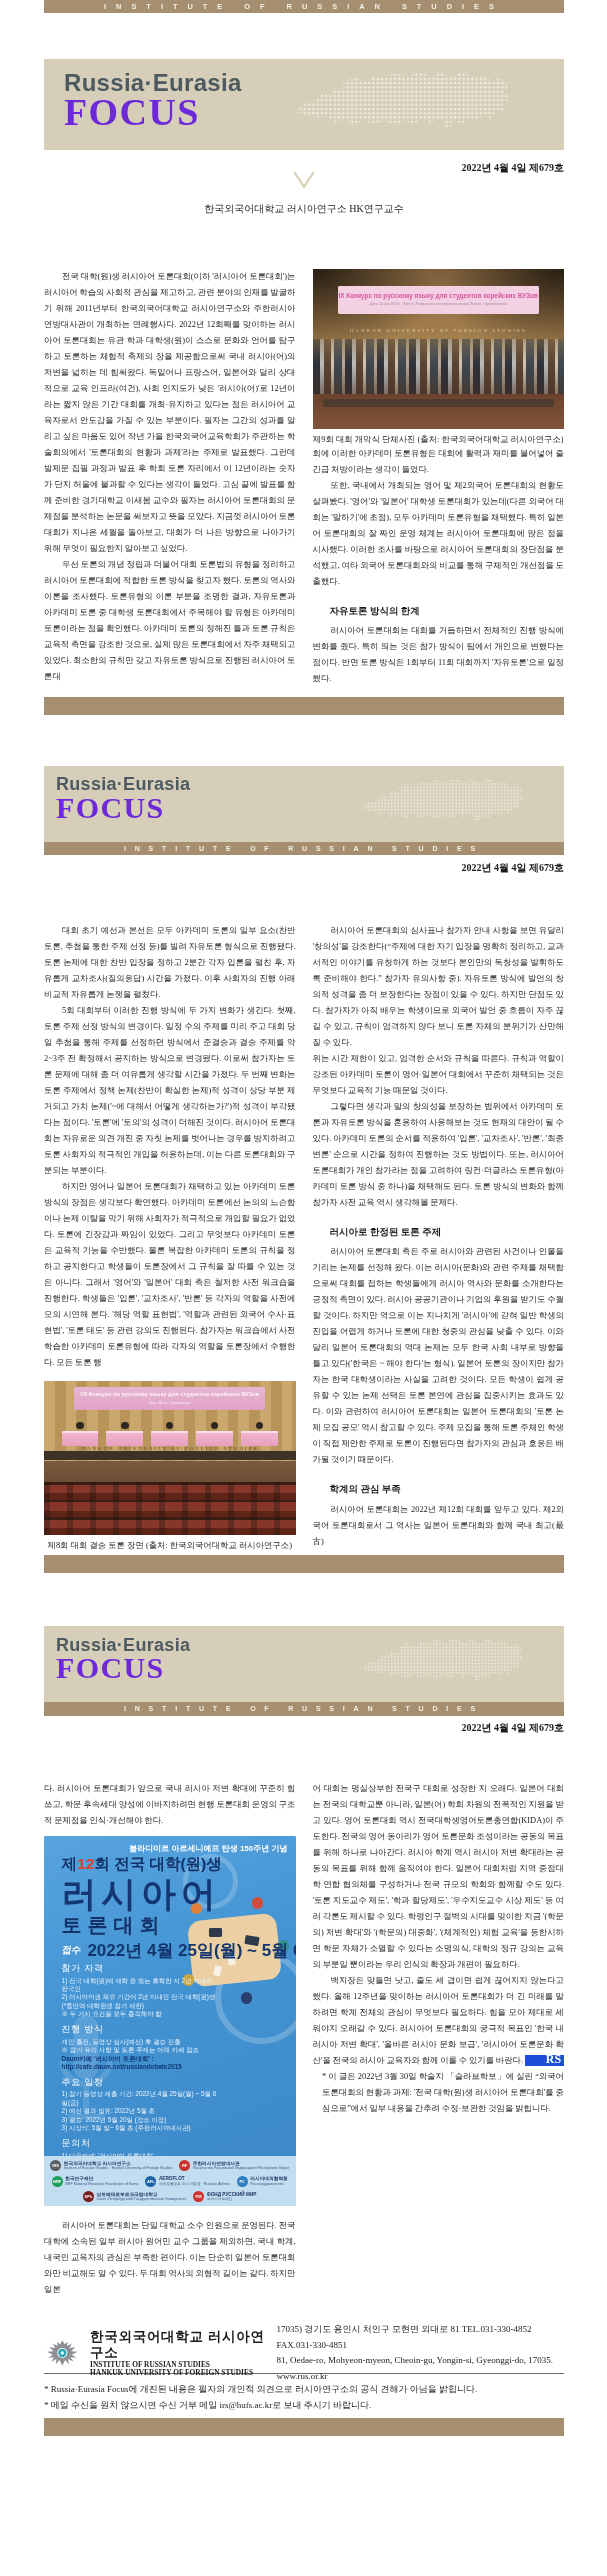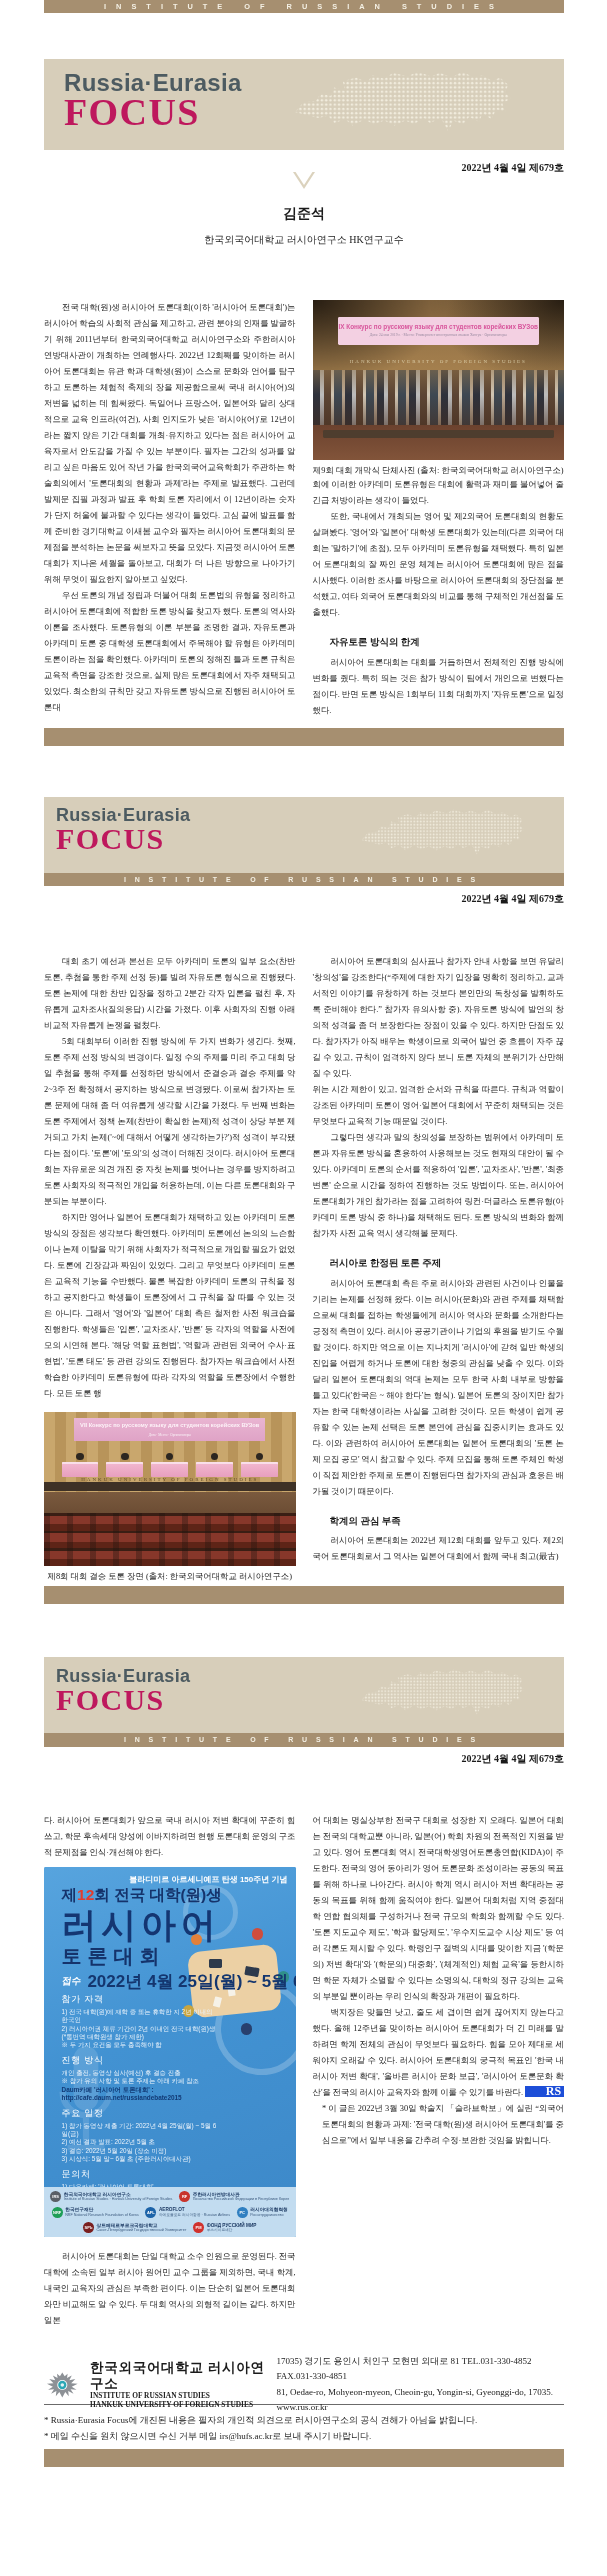--- a/index.html
+++ b/index.html
@@ -11,21 +11,21 @@
   .inst-bar{background:#a68f70;color:#f4f0e4;font-family:"Liberation Sans",sans-serif;
             font-weight:bold;text-align:center;overflow:hidden;white-space:nowrap;}
   .bar1{height:13px;line-height:13.5px;font-size:7.4px;letter-spacing:10px;}
   .bar2{height:13.5px;line-height:14px;font-size:7px;letter-spacing:8.8px;}
   .band{background:#d7ceba;position:relative;overflow:hidden;}
   .band1{height:91px;margin-top:46px;}
   .brand{position:absolute;}
   .band1 .brand{left:20px;top:10.8px;}
   .brand-top{font-family:"Liberation Sans",sans-serif;font-weight:bold;color:#4d5b61;
              font-size:24px;line-height:1.05;letter-spacing:0.3px;}
-  .brand-main{font-family:"Liberation Serif",serif;font-weight:bold;color:#be185d;
+  .brand-main{font-family:"Liberation Serif",serif;font-weight:bold;color:#6d28d9;
               font-size:38px;line-height:0.92;letter-spacing:1.4px;}
   .band .map-svg{position:absolute;}
   .band1 .map-svg{right:4px;top:4px;}
   .band2{height:76px;}
   .band2 .brand{left:12px;top:9.5px;}
   .band2 .brand-top{font-size:18px;}
   .band2 .brand-main{font-size:30px;}
   .band2 .map-svg{right:2.7px;top:4px;}
   .issue{text-align:right;font-weight:bold;font-size:10px;height:13.5px;line-height:13.5px;}
   .issue1{margin-top:10.8px;}
@@ -174,21 +174,20 @@
         <use href="#rumap" fill="url(#dotp)"></use>
       </svg>
   </div>
   <div class="issue issue1">2022년 4월 4일 제679호</div>
 
   <div class="tail">
       <i class="t1"></i>
       <i class="t2"></i>
     </div>
 
-  <div class="author-name">김준석</div>
   <div class="author-affil">한국외국어대학교 러시아연구소 HK연구교수</div>
 
   <div class="cols" id="cols1">
     <div class="col">
 
         <p class="body">전국 대학(원)생 러시아어 토론대회(이하 '러시아어 토론대회')는 러시아어 학습의 사회적 관심을 제고하고, 관련 분야의 인재를 발굴하기 위해 2011년부터 한국외국어대학교 러시아연구소와 주한러시아연방대사관이 개최하는 연례행사다. 2022년 12회째를 맞이하는 러시아어 토론대회는 유관 학과 대학생(원)이 스스로 문화와 언어를 탐구하고 토론하는 체험적 축제의 장을 제공함으로써 국내 러시아(어)의 저변을 넓히는 데 힘써왔다. 독일어나 프랑스어, 일본어와 달리 상대적으로 교육 인프라(여건), 사회 인지도가 낮은 '러시아(어)'로 12년이라는 짧지 않은 기간 대회를 개최·유지하고 있다는 점은 러시아어 교육자로서 안도감을 가질 수 있는 부분이다. 필자는 그간의 성과를 알리고 싶은 마음도 있어 작년 가을 한국외국어교육학회가 주관하는 학술회의에서 '토론대회의 현황과 과제'라는 주제로 발표했다. 그런데 발제문 집필 과정과 발표 후 학회 토론 자리에서 이 12년이라는 숫자가 단지 허울에 불과할 수 있다는 생각이 들었다. 고심 끝에 발표를 함께 준비한 경기대학교 이새봄 교수와 필자는 러시아어 토론대회의 문제점을 분석하는 논문을 써보자고 뜻을 모았다. 지금껏 러시아어 토론대회가 지나온 세월을 돌아보고, 대회가 더 나은 방향으로 나아가기 위해 무엇이 필요한지 알아보고 싶었다.</p>
 
         <p class="body">우선 토론의 개념 정립과 더불어 대회 토론법의 유형을 정리하고 러시아어 토론대회에 적합한 토론 방식을 찾고자 했다. 토론의 역사와 이론을 조사했다. 토론유형의 이론 부분을 조명한 결과, 자유토론과 아카데미 토론 중 대학생 토론대회에서 주목해야 할 유형은 아카데미 토론이라는 점을 확인했다. 아카데미 토론의 정해진 틀과 토론 규칙은 교육적 측면을 강조한 것으로, 실제 많은 토론대회에서 자주 채택되고 있었다. 최소한의 규칙만 갖고 자유토론 방식으로 진행된 러시아어 토론대</p>
 
       </div>
@@ -285,21 +284,21 @@
         <p class="body cont">위는 시간 제한이 있고, 엄격한 순서와 규칙을 따른다. 규칙과 역할이 강조된 아카데미 토론이 영어·일본어 대회에서 꾸준히 채택되는 것은 무엇보다 교육적 기능 때문일 것이다.</p>
 
         <p class="body">그렇다면 생각과 말의 창의성을 보장하는 범위에서 아카데미 토론과 자유토론 방식을 혼용하여 사용해보는 것도 현재의 대안이 될 수 있다. 아카데미 토론의 순서를 적용하여 '입론', '교차조사', '반론', '최종 변론' 순으로 시간을 정하여 진행하는 것도 방법이다. 또는, 러시아어 토론대회가 개인 참가라는 점을 고려하여 링컨·더글라스 토론유형(아카데미 토론 방식 중 하나)을 채택해도 된다. 토론 방식의 변화와 함께 참가자 사전 교육 역시 생각해볼 문제다.</p>
 
         <h4 class="sec">러시아로 한정된 토론 주제</h4>
 
         <p class="body">러시아어 토론대회 측은 주로 러시아와 관련된 사건이나 인물을 기리는 논제를 선정해 왔다. 이는 러시아(문화)와 관련 주제를 채택함으로써 대회를 접하는 학생들에게 러시아 역사와 문화를 소개한다는 긍정적 측면이 있다. 러시아 공공기관이나 기업의 후원을 받기도 수월할 것이다. 하지만 역으로 이는 지나치게 '러시아'에 갇혀 일반 학생의 진입을 어렵게 하거나 토론에 대한 청중의 관심을 낮출 수 있다. 이와 달리 일본어 토론대회의 역대 논제는 모두 한국 사회 내부로 방향을 틀고 있다('한국은 ~ 해야 한다'는 형식). 일본어 토론의 장이지만 참가자는 한국 대학생이라는 사실을 고려한 것이다. 모든 학생이 쉽게 공유할 수 있는 논제 선택은 토론 본연에 관심을 집중시키는 효과도 있다. 이와 관련하여 러시아어 토론대회는 일본어 토론대회의 '토론 논제 모집 공모' 역시 참고할 수 있다. 주제 모집을 통해 토론 주체인 학생이 직접 제안한 주제로 토론이 진행된다면 참가자의 관심과 호응은 배가될 것이기 때문이다.</p>
 
         <h4 class="sec">학계의 관심 부족</h4>
 
-        <p class="body">러시아어 토론대회는 2022년 제12회 대회를 앞두고 있다. 제2외국어 토론대회로서 그 역사는 일본어 대회에서 함께 국내 최고(最古)</p>
+        <p class="body">러시아어 토론대회는 2022년 제12회 대회를 앞두고 있다. 제2외국어 토론대회로서 그 역사는 일본어 토론대회와 함께 국내 최고(最古)</p>
 
       </div>
   </div>
   <div class="footbar" style="margin-top:2px"></div>
 </div>
 
 <div class="pm m3">
   <div class="band band2">
     <div class="brand">
       <div class="brand-top">Russia·Eurasia</div>

